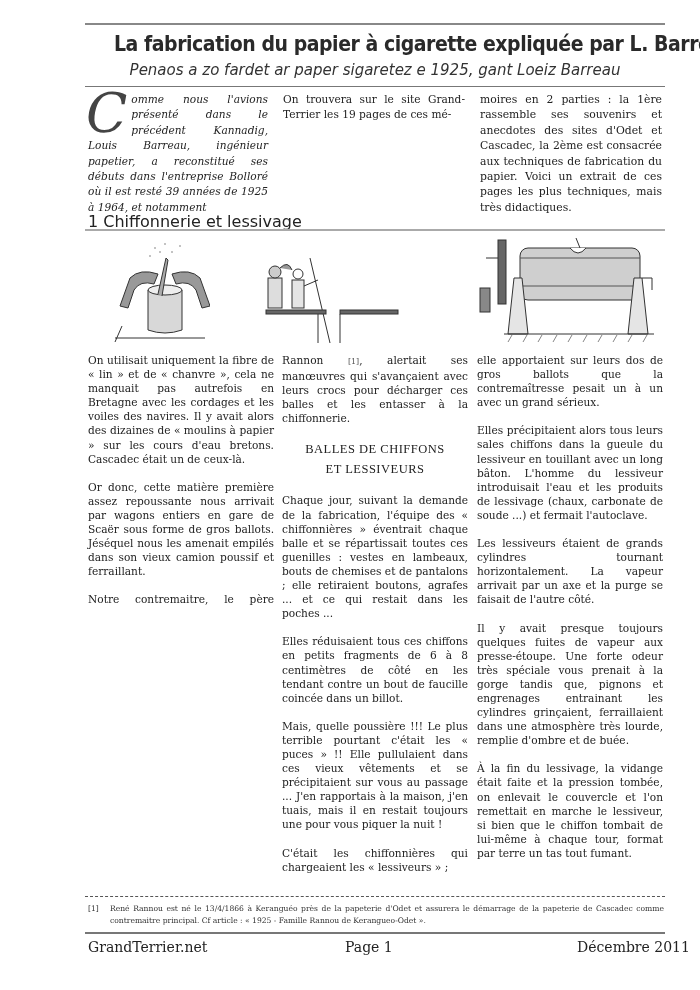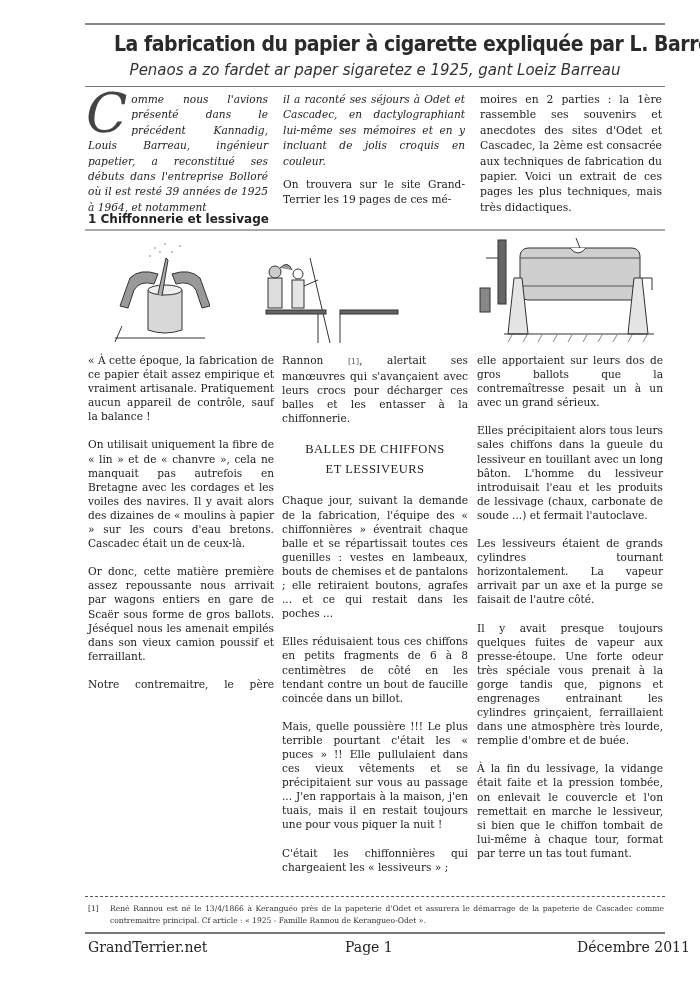--- a/index.html
+++ b/index.html
@@ -7,21 +7,21 @@
     .top-rule { position:absolute; left:85px; top:23px; width:580px; height:2px; background:#888; }
     .title { position:absolute; left:85px; top:32px; width:580px; text-align:center; font-family:"DejaVu Sans", sans-serif; font-size:21px; font-weight:bold; color:#2a2a2a; letter-spacing:-0.5px; transform:scaleX(0.9); transform-origin:center; white-space:nowrap; }
     .subtitle { position:absolute; left:85px; top:61px; width:580px; text-align:center; font-family:"DejaVu Sans", sans-serif; font-style:italic; font-size:15px; color:#333; white-space:nowrap; }
     .sub-rule { position:absolute; left:85px; top:86px; width:580px; height:1px; background:#777; }
 
     .intro { position:absolute; top:92px; width:180px; font-family:"DejaVu Serif", serif; font-size:10.6px; line-height:15.4px; text-align:justify; color:#222; }
     .intro.italic { font-style:italic; }
     .intro p { margin:0 0 8px 0; }
     .dropcap { float:left; font-family:"DejaVu Serif", serif; font-size:54px; line-height:44px; font-style:italic; margin:0 4px 0 -2px; color:#444; }
 
-    .section-heading { position:absolute; left:88px; top:212px; font-family:"DejaVu Sans", sans-serif; font-weight:bold; font-size:12px; color:#222; }
+    .section-heading { position:absolute; left:88px; top:212px; font-family:"DejaVu Sans", sans-serif; font-weight:normal; font-size:16px; color:#222; }
     .section-rule { position:absolute; left:85px; top:229px; width:580px; height:2px; background:#aaa; }
 
     .illus { position:absolute; top:238px; height:105px; }
 
     .col { position:absolute; width:186px; font-family:"DejaVu Serif", serif; font-size:10.6px; line-height:14.1px; text-align:justify; color:#222; }
     .col p { margin:0 0 14px 0; }
     .col .ref { font-size:8px; color:#555; }
     .subhead { text-align:center; font-family:Liberation Serif, serif; font-size:12.5px; letter-spacing:0.5px; line-height:20px; margin:10px 0 14px 0; color:#222; }
 
     .dash-rule { position:absolute; left:85px; top:896px; width:580px; height:0; border-top:1px dashed #555; }
@@ -37,21 +37,20 @@
 <div class="top-rule"></div>
 <div class="title">La fabrication du papier à cigarette expliquée par L. Barreau</div>
 <div class="subtitle">Penaos a zo fardet ar paper sigaretez e 1925, gant Loeiz Barreau</div>
 <div class="sub-rule"></div>
 
 <div class="intro italic" style="left:88px;">
   <span class="dropcap">C</span>
   <span>omme nous l'avions présenté dans le précédent Kannadig, Louis Barreau, ingénieur papetier, a reconstitué ses débuts dans l'entreprise Bolloré où il est resté 39 années de 1925 à 1964, et notamment</span>
 </div>
 <div class="intro" style="left:283px; width:182px;">
-  <p style="font-style:italic;">il a raconté ses séjours à Odet et Cascadec, en dactylographiant lui-même ses mémoires et en y incluant de jolis croquis en couleur.</p>
   <p>On trouvera sur le site Grand-Terrier les 19 pages de ces mé-</p>
 </div>
 <div class="intro" style="left:480px; width:182px; font-size:10.8px;">
   <p>moires en 2 parties : la 1ère rassemble ses souvenirs et anecdotes des sites d'Odet et Cascadec, la 2ème est consacrée aux techniques de fabrication du papier. Voici un extrait de ces pages les plus techniques, mais très didactiques.</p>
 </div>
 
 <div class="section-heading">1 Chiffonnerie et lessivage</div>
 <div class="section-rule"></div>
 
 <svg class="illus" style="left:110px; width:100px;" viewBox="0 0 100 105">
@@ -110,21 +109,20 @@
       <line x1="90" y1="104" x2="94" y2="97"></line>
       <line x1="105" y1="104" x2="109" y2="97"></line>
     <line x1="120" y1="104" x2="124" y2="97"></line>
       <line x1="135" y1="104" x2="139" y2="97"></line>
       <line x1="150" y1="104" x2="154" y2="97"></line>
     <line x1="165" y1="104" x2="169" y2="97"></line>
   </g>
 </svg>
 
 <div class="col" style="left:88px; top:353px;">
-  <p>« À cette époque, la fabrication de ce papier était assez empirique et vraiment artisanale. Pratiquement aucun appareil de contrôle, sauf la balance !</p>
   <p>On utilisait uniquement la fibre de « lin » et de « chanvre », cela ne manquait pas autrefois en Bretagne avec les cordages et les voiles des navires. Il y avait alors des dizaines de « moulins à papier » sur les cours d'eau bretons. Cascadec était un de ceux-là.</p>
   <p>Or donc, cette matière première assez repoussante nous arrivait par wagons entiers en gare de Scaër sous forme de gros ballots. Jéséquel nous les amenait empilés dans son vieux camion poussif et ferraillant.</p>
   <p style="text-align:justify; text-align-last:justify;">Notre contremaitre, le père</p>
 </div>
 
 <div class="col" style="left:282px; top:353px;">
   <p><span>Rannon</span> <span class="ref">[1]</span><span>, alertait ses manœuvres qui s'avançaient avec leurs crocs pour décharger ces balles et les entasser à la chiffonnerie.</span></p>
   <div class="subhead">
     <div>BALLES DE CHIFFONS</div>
     <div>ET LESSIVEURS</div>

